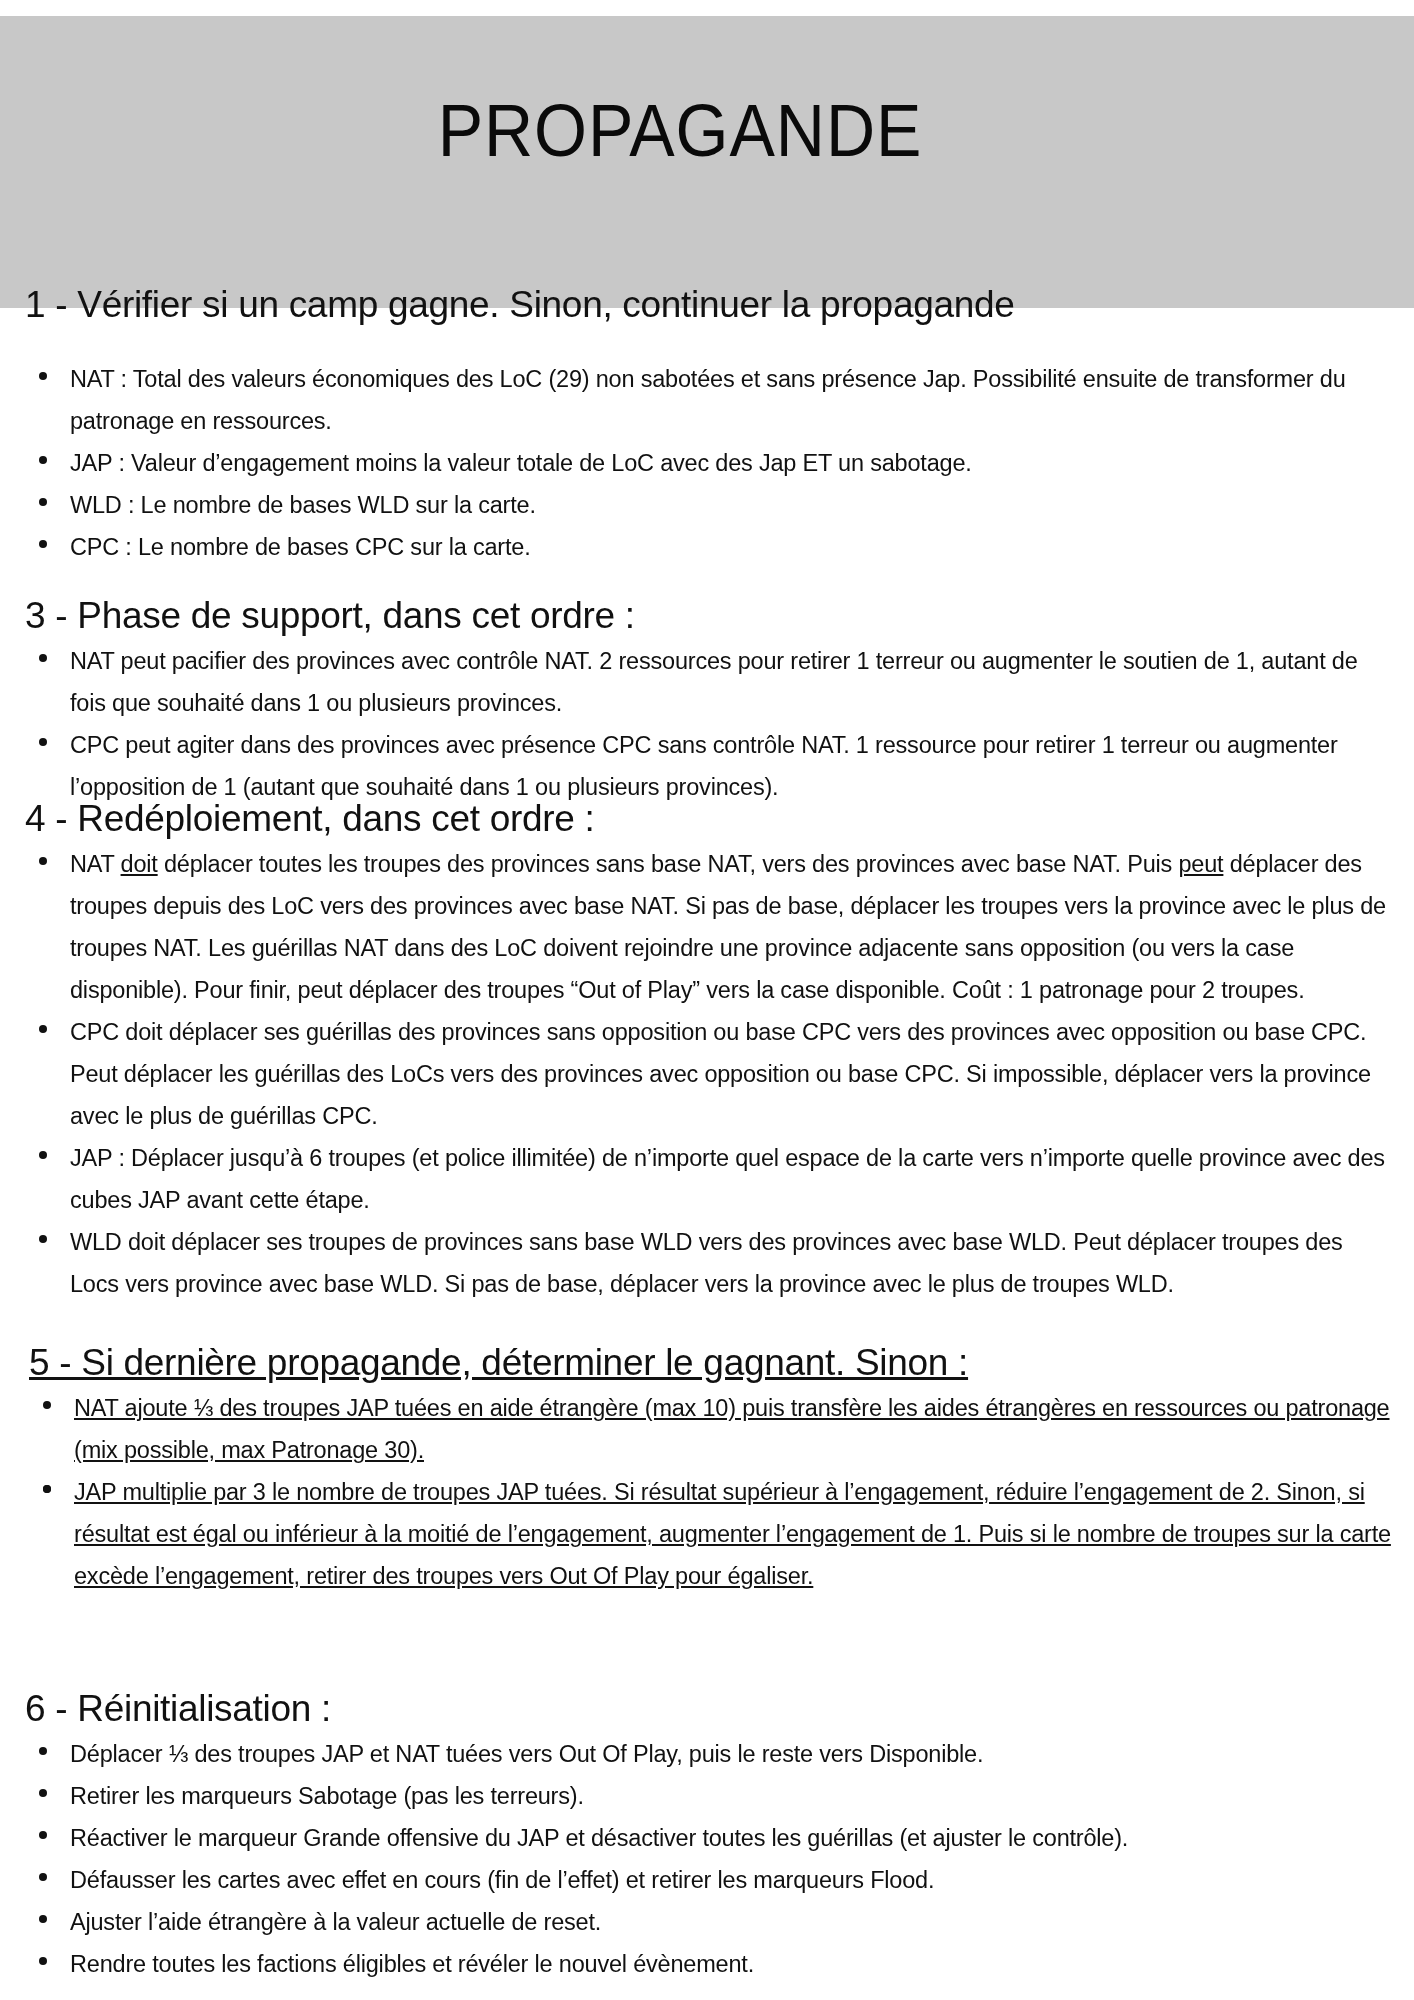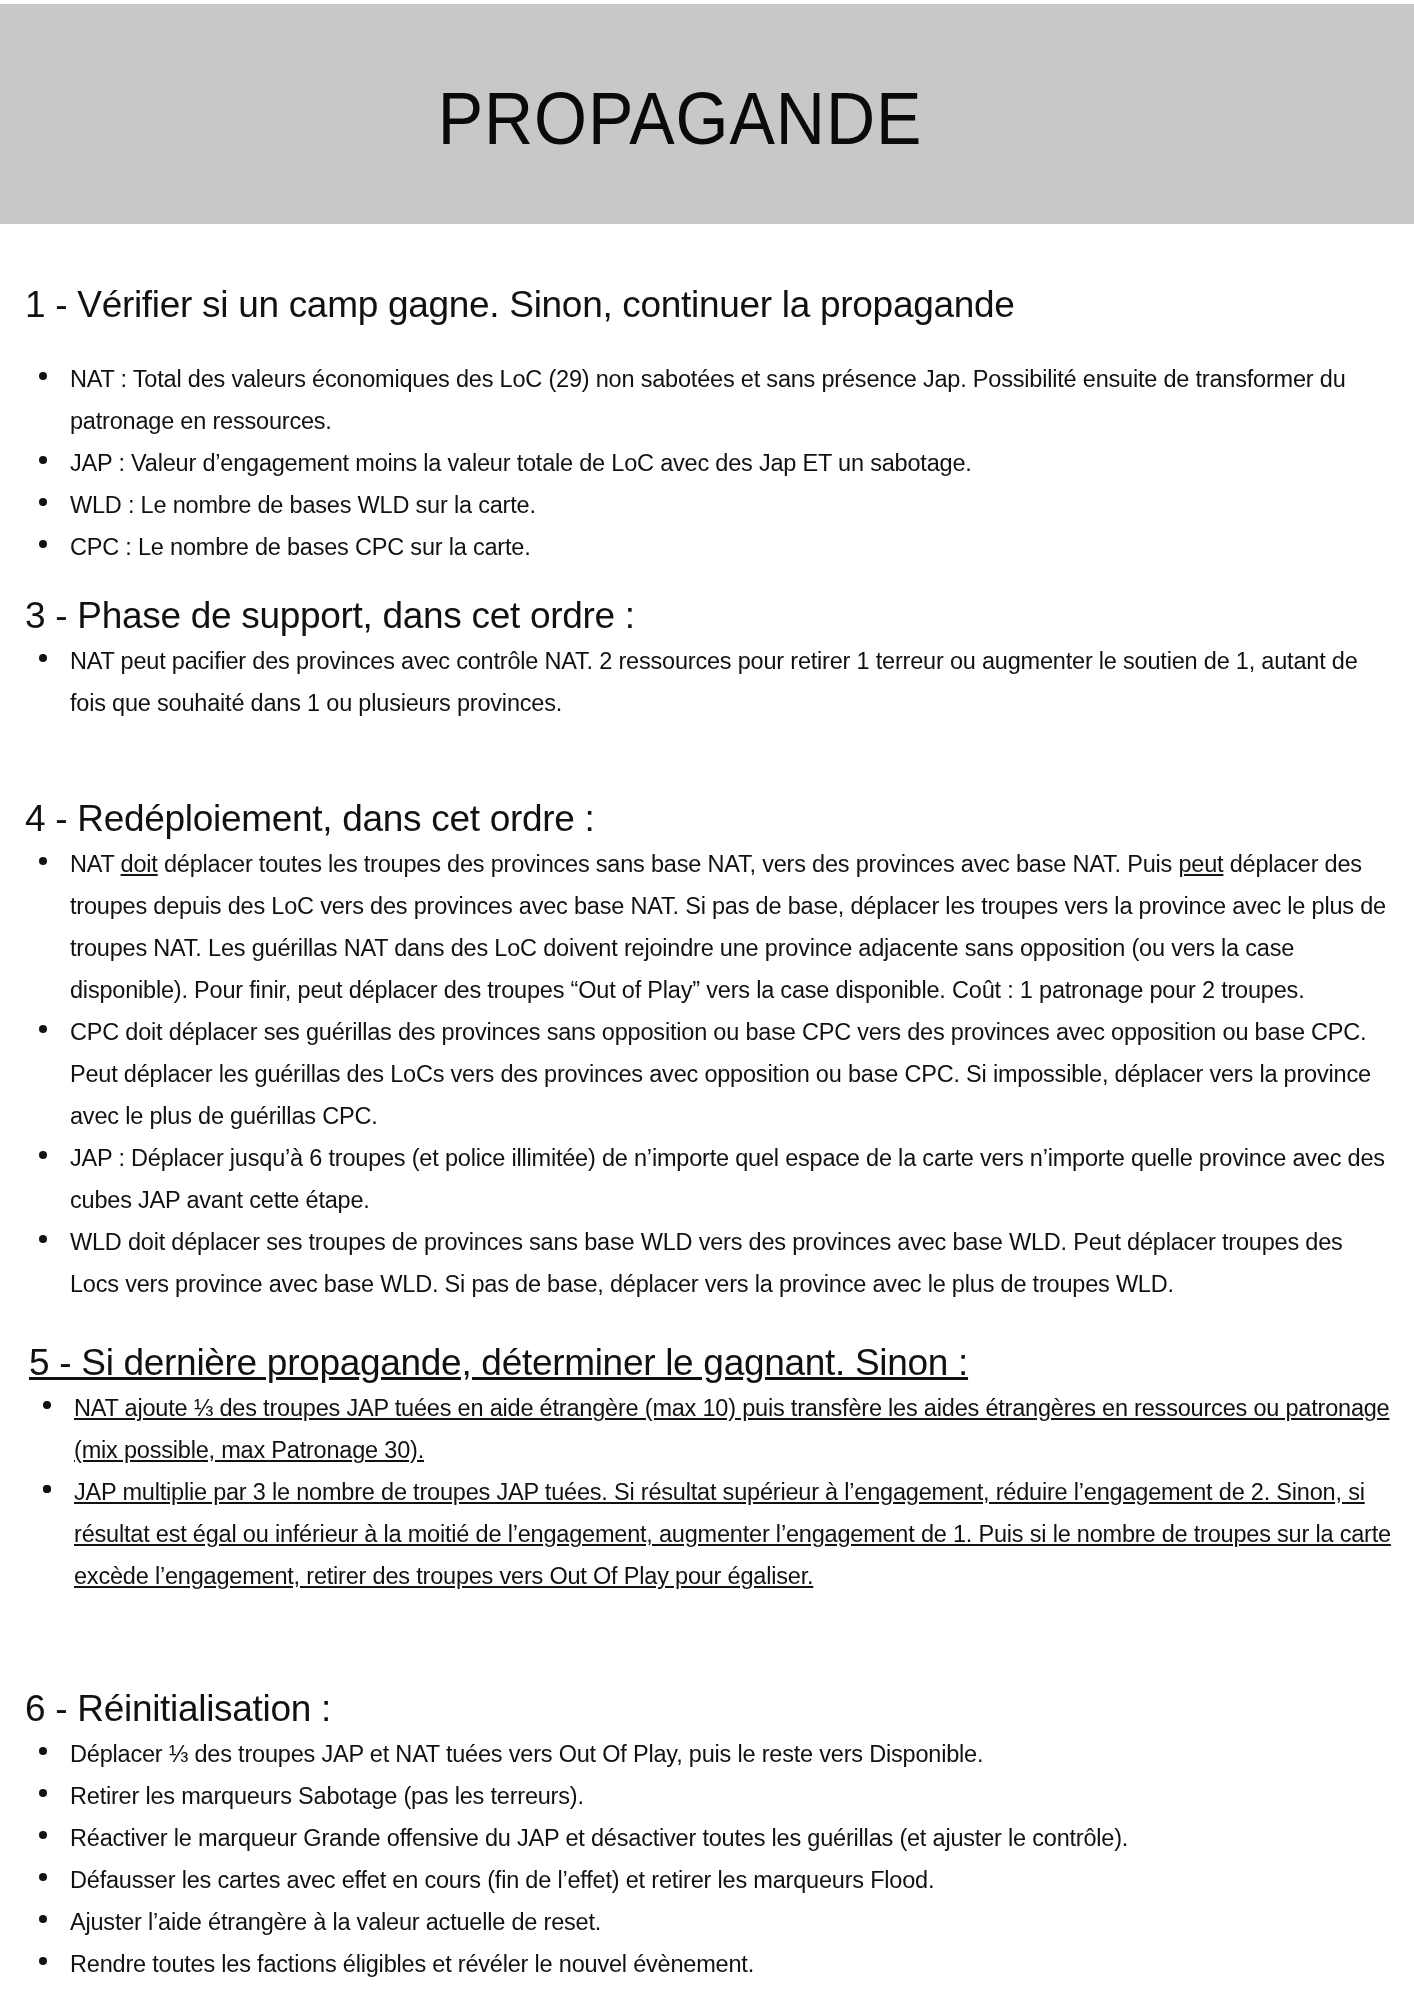--- a/index.html
+++ b/index.html
@@ -2,21 +2,21 @@
 <html><head>
 <meta charset="utf-8">
 <style>
   html, body { margin: 0; padding: 0; }
   body {
     width: 1414px; height: 2000px; background: #ffffff; color: #111111;
     font-family: "Liberation Sans", "DejaVu Sans", sans-serif;
     position: relative; overflow: hidden;
   }
   .header {
-    position: absolute; left: 0; top: 4px; width: 1414px; height: 220px;
+    position: absolute; left: 0; top: 16px; width: 1414px; height: 292px;
     background: #c8c8c8;
   }
   .title {
     position: absolute; left: 0; width: 1360px; top: 78px;
     text-align: center; font-size: 74px; letter-spacing: 1px;
     font-weight: 400; color: #0a0a0a; line-height: 1;
     transform: scaleX(0.92);
   }
   .section { position: absolute; left: 25px; width: 1370px; }
   .heading {
@@ -60,20 +60,21 @@
     <li><span class="dot"></span><span>JAP : Valeur d’engagement moins la valeur totale de LoC avec des Jap ET un sabotage.</span></li>
     <li><span class="dot"></span><span>WLD : Le nombre de bases WLD sur la carte.</span></li>
     <li><span class="dot"></span><span>CPC : Le nombre de bases CPC sur la carte.</span></li>
   </ul>
 </div>
 
 <div class="section" id="s3">
   <h2 class="heading">3 - Phase de support, dans cet ordre :</h2>
   <ul class="bullets">
     <li><span class="dot"></span><span>NAT peut pacifier des provinces avec contrôle NAT. 2 ressources pour retirer 1 terreur ou augmenter le soutien de 1, autant de fois que souhaité dans 1 ou plusieurs provinces.</span></li>
+    <li><span class="dot"></span><span>CPC peut agiter dans des provinces avec présence CPC sans contrôle NAT. 1 ressource pour retirer 1 terreur ou augmenter l’opposition de 1 (autant que souhaité dans 1 ou plusieurs provinces).</span></li>
   </ul>
 </div>
 
 <div class="section" id="s4">
   <h2 class="heading">4 - Redéploiement, dans cet ordre :</h2>
   <ul class="bullets">
     <li><span class="dot"></span><span>NAT </span><span class="u">doit</span><span> déplacer toutes les troupes des provinces sans base NAT, vers des provinces avec base NAT. Puis </span><span class="u">peut</span><span> déplacer des troupes depuis des LoC vers des provinces avec base NAT. Si pas de base, déplacer les troupes vers la province avec le plus de troupes NAT. Les guérillas NAT dans des LoC doivent rejoindre une province adjacente sans opposition (ou vers la case disponible). Pour finir, peut déplacer des troupes “Out of Play” vers la case disponible. Coût : 1 patronage pour 2 troupes.</span></li>
     <li><span class="dot"></span><span>CPC doit déplacer ses guérillas des provinces sans opposition ou base CPC vers des provinces avec opposition ou base CPC. Peut déplacer les guérillas des LoCs vers des provinces avec opposition ou base CPC. Si impossible, déplacer vers la province avec le plus de guérillas CPC.</span></li>
     <li><span class="dot"></span><span>JAP : Déplacer jusqu’à 6 troupes (et police illimitée) de n’importe quel espace de la carte vers n’importe quelle province avec des cubes JAP avant cette étape.</span></li>
     <li><span class="dot"></span><span>WLD doit déplacer ses troupes de provinces sans base WLD vers des provinces avec base WLD. Peut déplacer troupes des Locs vers province avec base WLD. Si pas de base, déplacer vers la province avec le plus de troupes WLD.</span></li>

